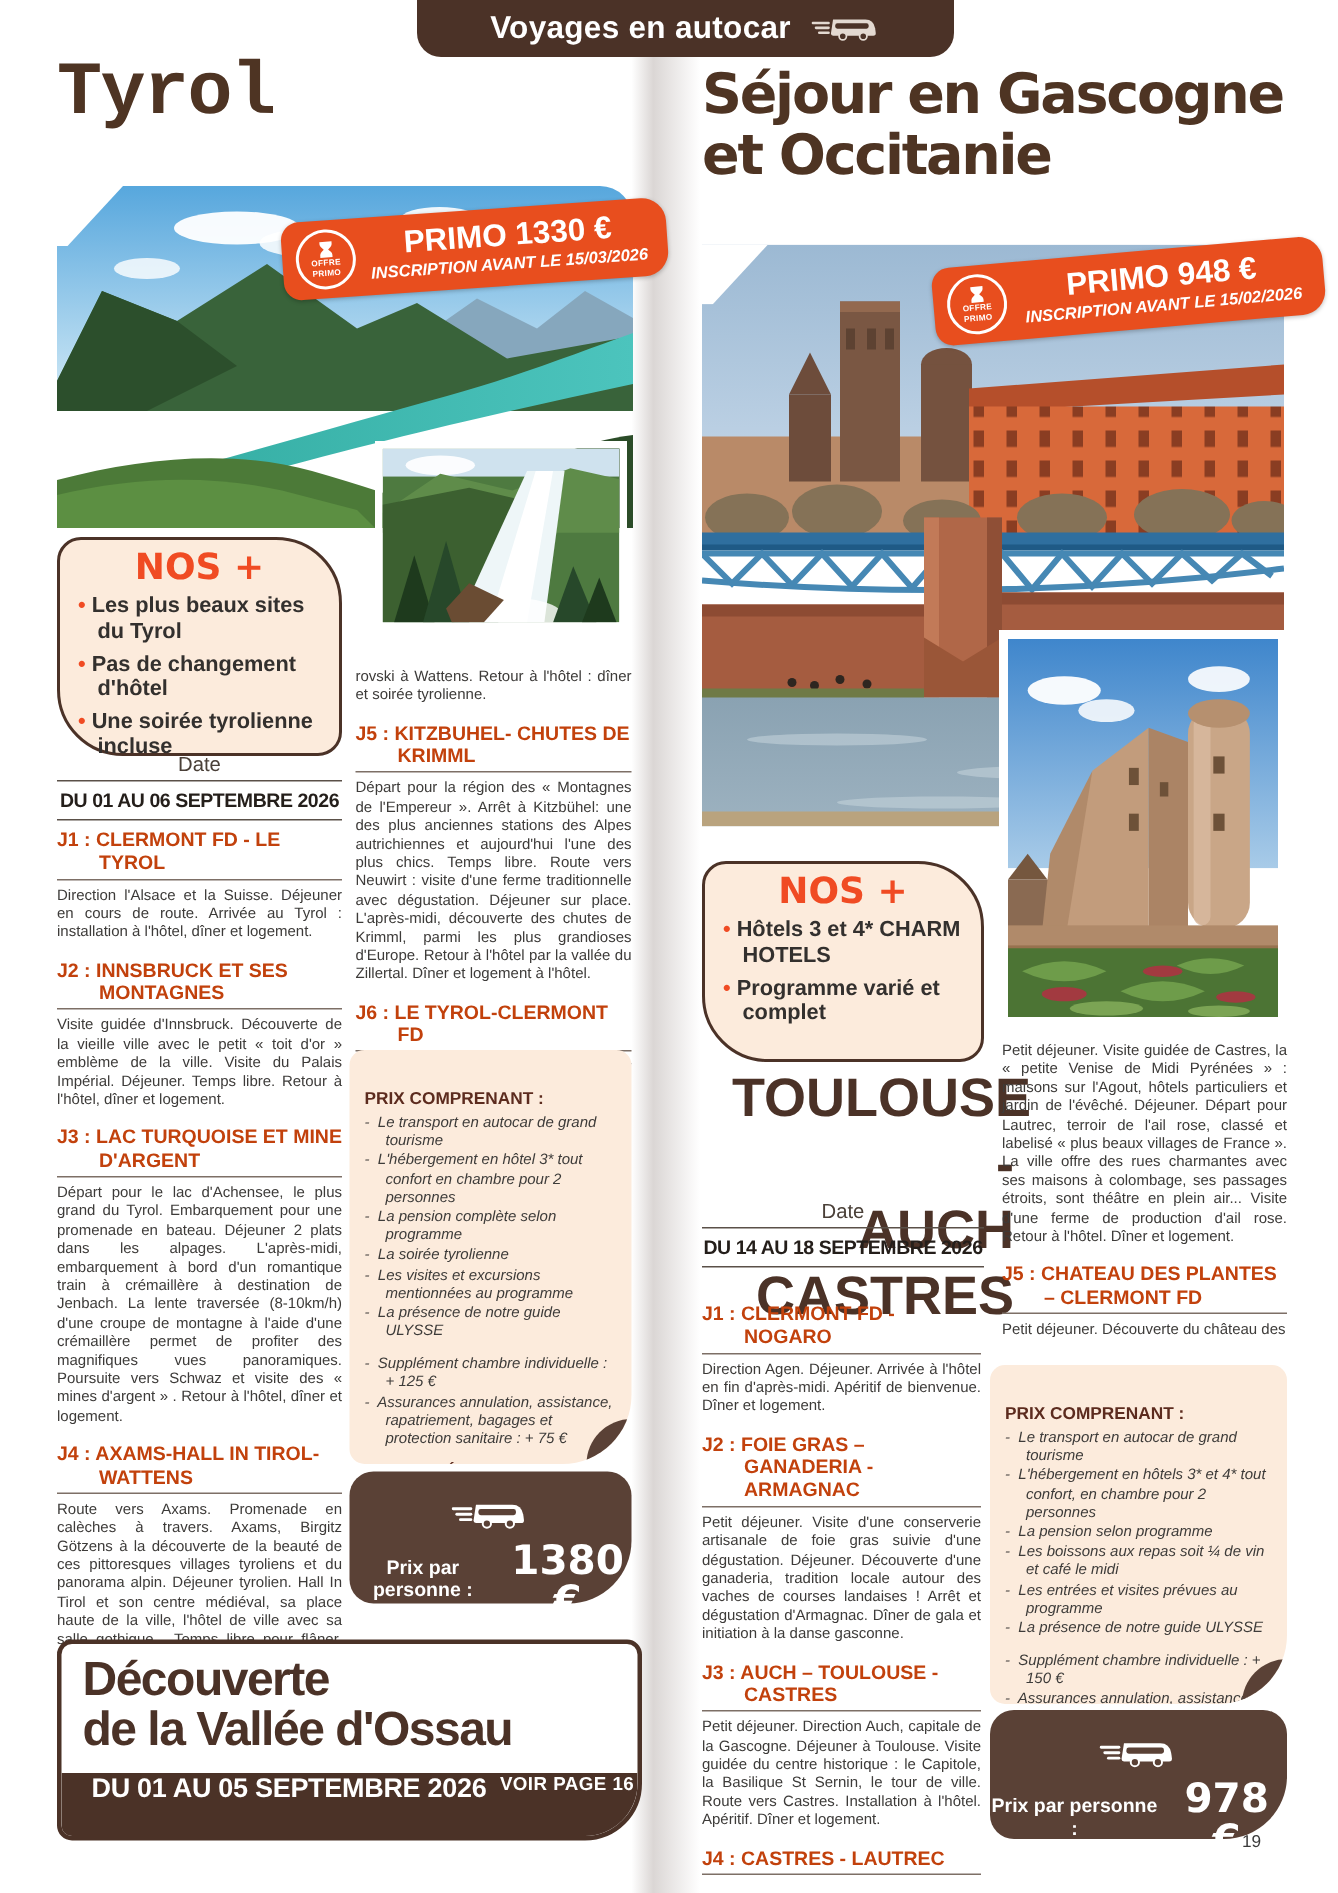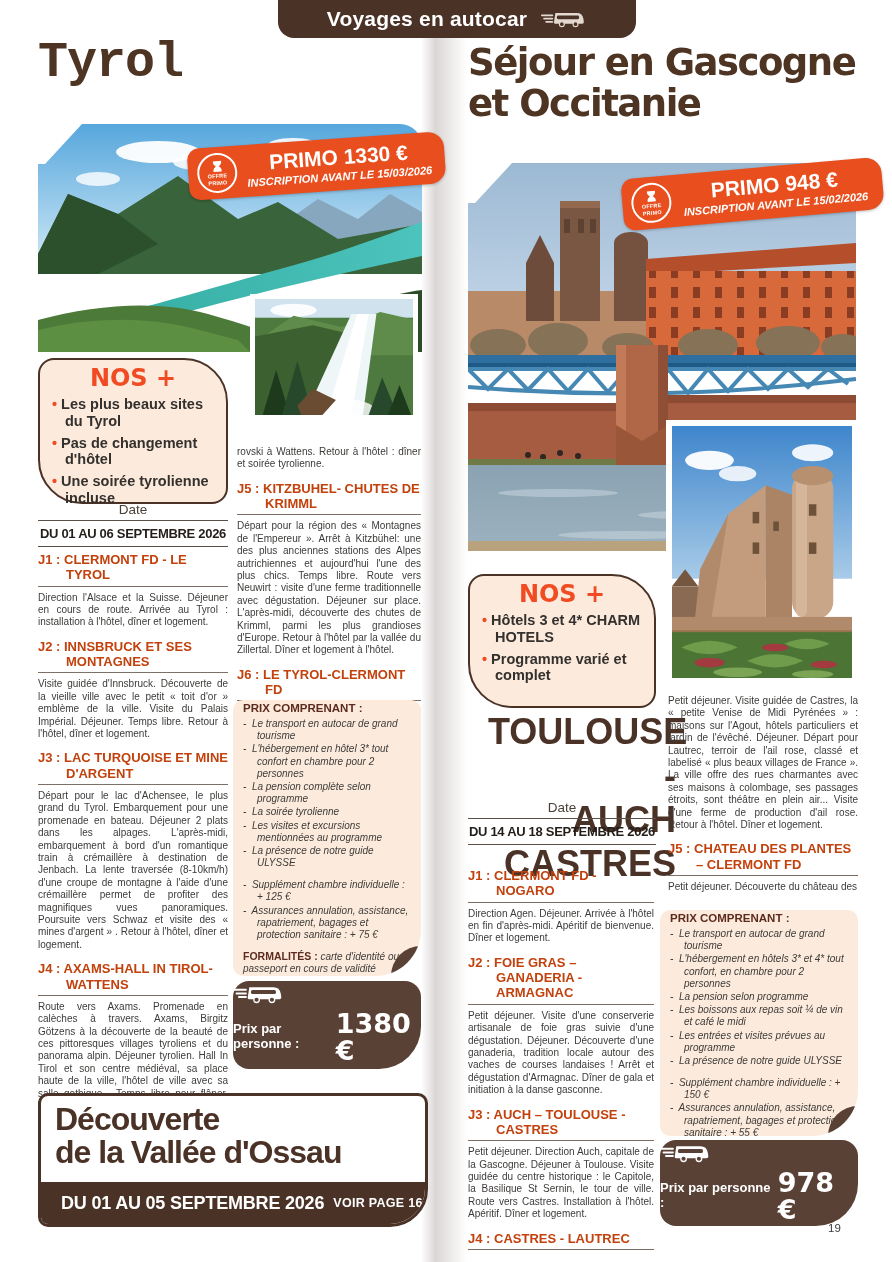--- a/index.html
+++ b/index.html
@@ -61,45 +61,45 @@
   #col1{left:38px;top:552px;width:190px;}
   #col2{left:237px;top:446px;width:184px;}
   #col3{left:468px;top:868px;width:186px;}
   #col4{left:668px;top:695px;width:190px;}
   .day{margin-bottom:10px;}
   .day-title{font-weight:bold;font-size:13px;line-height:1.18;color:#c2410c;padding-left:28px;text-indent:-28px;
              padding-bottom:3px;border-bottom:1.5px solid #7d6f66;margin-bottom:5px;}
   .day-body,.cont{font-size:10px;line-height:1.24;text-align:justify;color:#3d3b39;}
   .cont{margin-bottom:10px;}
   
-  .prixbox{position:absolute;background:#fcebdc;border-radius:10px 10px 46px 10px;padding:2px 10px;
+  .prixbox{position:absolute;background:#fcebdc;border-radius:10px 10px 46px 10px;padding:27px 10px;
            box-sizing:border-box;overflow:hidden;z-index:4;}
   #prixbox-left{left:233px;top:700px;width:188px;height:276px;}
   #prixbox-right{left:660px;top:910px;width:198px;height:226px;}
   .prix-title{font-weight:bold;font-size:11.5px;color:#5c2b1e;margin-bottom:4px;}
   .prix-item{font-style:italic;font-size:10px;line-height:1.22;color:#3d3b39;padding-left:14px;text-indent:-14px;margin-bottom:1px;}
   .prix-gap{height:9px;}
   .formalites{font-style:italic;font-size:10px;line-height:1.22;color:#3d3b39;margin-top:9px;}
   .formalites b{font-style:normal;color:#5c2b1e;font-size:10.5px;}
   .curl{position:absolute;right:0;bottom:0;width:30px;height:30px;background:#5a4136;border-top-left-radius:100%;}
   
-  .pricebox{position:absolute;background:#5a4136;border-radius:16px 16px 42px 16px;color:#fff;
-            padding-top:3px;box-sizing:border-box;z-index:4;}
+  .pricebox{position:absolute;background:#5a4136;border-radius:16px 16px 42px 16px;color:#fff;text-align:center;
+            padding-top:19px;box-sizing:border-box;z-index:4;}
   #pricebox-left{left:233px;top:981px;width:188px;height:88px;}
   #pricebox-right{left:660px;top:1140px;width:198px;height:86px;}
   .pb-line{display:flex;align-items:baseline;justify-content:center;gap:5px;margin-top:1px;}
   .pb-label{font-weight:bold;font-size:13px;}
   .pb-amount{font-family:"DejaVu Sans",sans-serif;font-weight:bold;font-size:27px;line-height:1;}
   .pb-duration{font-weight:bold;font-size:14px;margin-top:3px;}
   
   .ossau{position:absolute;left:38px;top:1093px;width:390px;height:134px;background:#fff;border:3px solid #4b3227;
          border-radius:10px 10px 38px 10px;box-sizing:border-box;overflow:hidden;display:flex;flex-direction:column;z-index:7;}
   .ossau-title{flex:1;padding:7px 0 0 14px;font-family:Liberation Sans, sans-serif;font-weight:bold;font-size:32px;
                line-height:1.04;color:#4b3227;letter-spacing:-1px;}
-  .ossau-bar{height:42px;background:#4b3227;color:#fff;display:flex;align-items:center;padding-left:20px;gap:9px;}
+  .ossau-bar{height:42px;background:#4b3227;color:#fff;display:flex;padding-left:20px;gap:9px;}
   .ossau-date{font-weight:bold;font-size:18px;letter-spacing:-.2px;}
   .ossau-see{font-weight:bold;font-size:12.5px;letter-spacing:.3px;}
   
   .pagenum{position:absolute;left:828px;top:1222px;font-size:11.5px;color:#3a3a3a;z-index:2;}
 </style>
 </head>
 <body>
 
 <div class="page">
 

